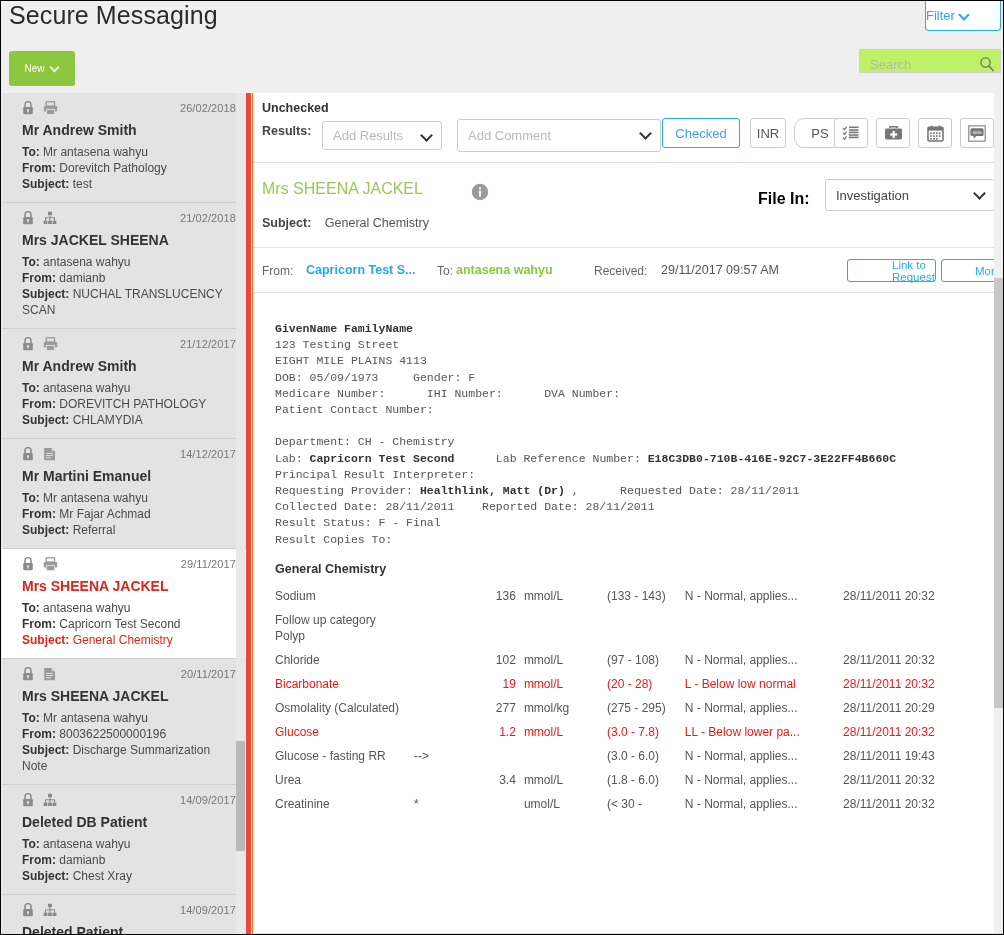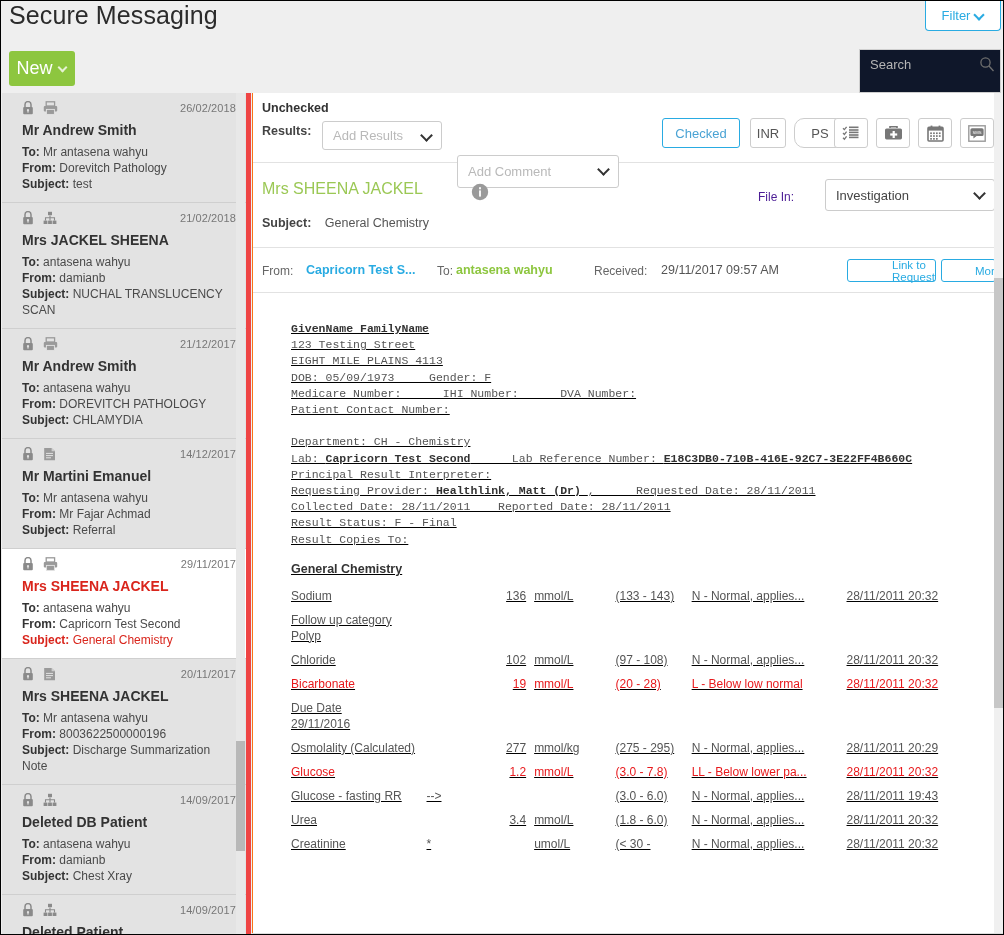--- a/index.html
+++ b/index.html
@@ -28,43 +28,43 @@
     font-size: 25px; color: #2b2b2b; font-weight: 400;
     letter-spacing: 0.1px;
   }
   .filter-tab {
     position: absolute; right: 4px; top: 0px;
     width: 76px; height: 30px;
     border: 1px solid #29abe2; border-top: none;
     border-bottom-left-radius: 4px; border-bottom-right-radius: 4px;
     background: #ffffff;
     color: #29abe2; font-size: 13px;
-    display: flex; align-items: center; justify-content: center; gap: 5px;
+    display: flex; align-items: center; justify-content: flex-start; gap: 5px;
     cursor: pointer;
   }
   .chev { display: inline-block; width: 9px; height: 9px; position: relative; }
   .chev::after {
     content: ""; position: absolute; left: 0; top: 0;
     width: 6px; height: 6px;
     border-right: 2px solid currentColor; border-bottom: 2px solid currentColor;
     transform: rotate(45deg);
   }
   .new-btn {
     position: absolute; left: 8px; top: 50px;
     width: 66px; height: 35px;
     background: #8dc63f; border-radius: 3px;
-    color: #ffffff; font-size: 18px;
+    color: #ffffff; font-size: 10px;
     display: flex; align-items: center; justify-content: center; gap: 6px;
     cursor: pointer;
   }
   .new-btn .chev::after { border-color: #e6f2d4; width: 5px; height: 5px; }
   .search-wrap {
     position: absolute; right: 4px; top: 48px;
-    width: 142px; height: 44px;
-    background: #0f172a; border: 1px solid #cfcfcf;
+    width: 142px; height: 24px;
+    background: #bef264; border: 1px solid #cfcfcf;
   }
   .search-wrap input {
     position: absolute; left: 8px; top: 0; width: 108px; height: 28px;
     border: none; outline: none; font-size: 13px; color: #777;
     font-family: "Liberation Sans", sans-serif; background: transparent;
   }
   .search-wrap input::placeholder { color: #b5b5b5; }
   .search-icon {
     position: absolute; right: 5px; top: 6px; width: 16px; height: 16px;
     color: #6f6f6f;
@@ -134,21 +134,21 @@
     font-size: 12.5px; font-weight: bold; color: #444;
   }
   .sel {
     position: absolute; background: #fff; border: 1px solid #cccccc;
     border-radius: 3px; font-size: 13px; color: #b9b9b9;
     display: flex; align-items: center; padding-left: 10px; cursor: pointer;
   }
   .sel .chev { position: absolute; right: 10px; top: 9px; color: #333; }
   .sel .chev::after { width: 7px; height: 7px; border-width: 2.5px; }
   #sel-results { left: 69px; top: 28px; width: 120px; height: 29px; }
-  #sel-comment { left: 204px; top: 26px; width: 162px; height: 33px; margin-top: 36px; }
+  #sel-comment { left: 204px; top: 26px; width: 204px; height: 33px; }
 
   .tbtn {
     position: absolute; top: 25px; height: 30px;
     border: 1px solid #cdcdcd; border-radius: 3px; background: #fff;
     display: flex; align-items: center; justify-content: center;
     font-size: 13px; color: #555; cursor: pointer;
   }
   #btn-checked { left: 409px; width: 78px; border-color: #29abe2; color: #4aa3d4; }
   #btn-inr { left: 497px; width: 36px; }
   #btn-ps  { left: 541px; width: 52px; border-radius: 10px; }
@@ -159,21 +159,21 @@
   .tbtn svg { display: block; }
 
   .patient-row { position: relative; height: 85px; border-bottom: 1px solid #e2e2e2; }
   .patient-name {
     position: absolute; left: 9px; top: 17px;
     font-size: 16px; color: #9bc855;
   }
   .info-icon { position: absolute; left: 218px; top: 20px; width: 18px; height: 18px; cursor: pointer; }
   .file-in-label {
     position: absolute; left: 505px; top: 27px;
-    font-size: 12px; color: #4c1d95;
+    font-size: 16px; color: #000000; font-weight: bold;
   }
   #sel-filein {
     left: 572px; top: 16px; width: 170px; height: 32px; color: #444;
   }
   .subject-row { position: absolute; left: 9px; top: 53px; font-size: 12.5px; }
   .subject-row b { color: #444; font-weight: bold; }
   .subject-row span { color: #555; margin-left: 10px; }
 
   .from-row { position: relative; height: 45px; border-bottom: 1px solid #e2e2e2; }
   .from-row .lbl { position: absolute; font-size: 12px; color: #666; top: 16px; }
@@ -186,21 +186,21 @@
   #fr-rec-val { left: 408px; color: #555; font-weight: normal; }
   .lnk-btn {
     position: absolute; top: 11px; height: 23px; border: 1px solid #29abe2;
     border-radius: 3px; background: #fff; color: #29abe2; font-size: 11.5px;
     display: flex; align-items: center; justify-content: center; cursor: pointer; padding-left: 44px;
   }
   #btn-link { left: 594px; width: 89px; }
   #btn-more { left: 688px; width: 55px; gap: 5px; }
   #btn-more .chev::after { width: 6px; height: 6px; }
 
-  .report { position: relative; padding: 28px 0 0 16px; height: 610px; overflow: hidden; text-decoration: underline; }
+  .report { position: relative; padding: 28px 0 0 0; height: 610px; overflow: hidden; }
   .mono {
     font-family: "Liberation Mono", "DejaVu Sans Mono", monospace;
     font-size: 11.5px; line-height: 16.2px; color: #555;
     white-space: pre; padding-left: 22px;
   }
   .mono b { color: #333; font-weight: bold; }
 
   .sec-title {
     font-size: 12.5px; font-weight: bold; color: #333;
     padding-left: 22px; margin-top: 14px; margin-bottom: 8px;
@@ -610,26 +610,20 @@
             </tr>
             <tr class="abn">
               <td class="c-name">Bicarbonate</td>
               <td class="c-flag"></td>
               <td class="c-val">19</td>
               <td class="c-unit">mmol/L</td>
               <td class="c-range">(20 - 28)</td>
               <td class="c-norm">L - Below low normal</td>
               <td class="c-time">28/11/2011 20:32</td>
             </tr>
-            <tr>
-              <td colspan="7">
-                <div class="subnote">Due Date</div>
-                <div class="subnote">29/11/2016</div>
-              </td>
-            </tr>
             <tr class="">
               <td class="c-name">Osmolality (Calculated)</td>
               <td class="c-flag"></td>
               <td class="c-val">277</td>
               <td class="c-unit">mmol/kg</td>
               <td class="c-range">(275 - 295)</td>
               <td class="c-norm">N - Normal, applies...</td>
               <td class="c-time">28/11/2011 20:29</td>
             </tr>
             <tr class="abn">

